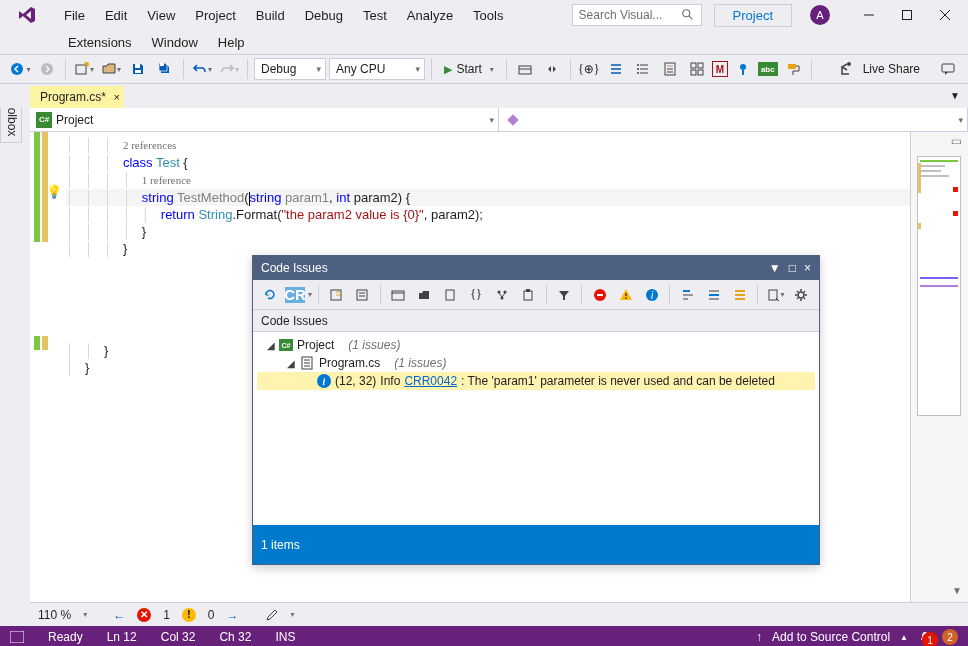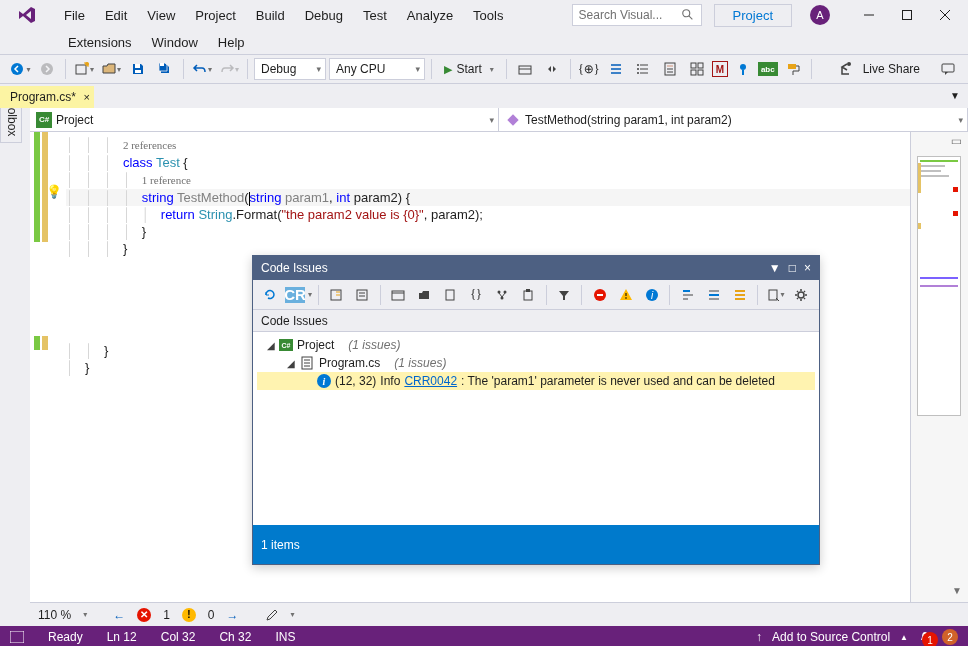--- a/index.html
+++ b/index.html
@@ -16,21 +16,21 @@
 .toolbar { height: 30px; display: flex; align-items: center; padding: 0 8px; gap: 3px; border-top: 1px solid #cccedb; border-bottom: 1px solid #cccedb; background: #eeeef2; }
 .tb-btn { width: 24px; height: 24px; display: flex; align-items: center; justify-content: center; cursor: pointer; position: relative; }
 .tb-sep { width: 1px; height: 20px; background: #cccedb; margin: 0 3px; }
 .tb-select { height: 22px; border: 1px solid #cccedb; background: #fff; padding: 0 18px 0 6px; font-size: 12px; position: relative; display: flex; align-items: center; }
 .tb-select::after { content: "▾"; position: absolute; right: 4px; font-size: 9px; color: #717171; }
 .start-btn { display: flex; align-items: center; gap: 4px; padding: 0 6px; height: 22px; }
 .start-btn .play { color: #388a34; font-size: 11px; }
 .liveshare { margin-left: auto; display: flex; align-items: center; gap: 6px; }
 .tb-colored { font-size: 10px; font-weight: bold; }
 .toolbox-tab { position: absolute; left: 0; top: 88px; width: 22px; background: #eeeef2; border: 1px solid #cccedb; writing-mode: vertical-rl; text-orientation: mixed; padding: 6px 2px; font-size: 12px; color: #1e1e1e; height: auto; }
-.tabbar { height: 24px; background: #eeeef2; display: flex; align-items: flex-end; position: relative; }
+.tabbar { height: 24px; background: #eeeef2; display: flex; align-items: flex-end; padding-left: 30px; position: relative; }
 .tab { height: 22px; background: #fcf4a3; padding: 0 18px 0 10px; display: flex; align-items: center; font-size: 12px; position: relative; }
 .tab .close { position: absolute; right: 4px; font-size: 11px; cursor: pointer; }
 .tabbar .chev { position: absolute; right: 8px; top: 6px; font-size: 10px; color: #1e1e1e; }
 .nav-bar { height: 24px; background: #fff; border-bottom: 1px solid #cccedb; display: flex; margin-left: 30px; }
 .nav-item { flex: 1; display: flex; align-items: center; padding: 0 6px; border-right: 1px solid #cccedb; position: relative; font-size: 12px; }
 .nav-item .ico { width: 16px; height: 16px; margin-right: 4px; display: flex; align-items: center; justify-content: center; }
 .nav-item::after { content: "▾"; position: absolute; right: 4px; font-size: 9px; color: #717171; }
 .editor-area { display: flex; margin-left: 30px; height: 470px; background: #fff; position: relative; }
 .margin-col { width: 28px; background: #fff; position: relative; }
 .health-bar { position: absolute; left: 4px; top: 0; width: 6px; background: #7ac943; }
@@ -292,21 +292,20 @@
   <div class="nav-item">
     <span class="ico" style="background:#388a34;color:#fff;font-size:8px;font-weight:bold;">C#</span>
     <span>Project</span>
   </div>
   <div class="nav-item">
     <span class="ico">
         <svg width="14" height="14">
           <rect x="3" y="3" width="8" height="8" fill="#b180d7" transform="rotate(45 7 7)"></rect>
         </svg>
       </span>
-    <span>TestMethod(string param1, int param2)</span>
   </div>
 </div>
 
 <div class="editor-area">
   <div class="margin-col">
     <div class="health-bar health-top" style="top:0;"></div>
     <div class="yellow-bar" style="top:0;height:110px;"></div>
     <div class="lightbulb">💡</div>
     <div class="health-mid"></div>
     <div class="yellow-bar" style="top:204px;height:14px;"></div>

